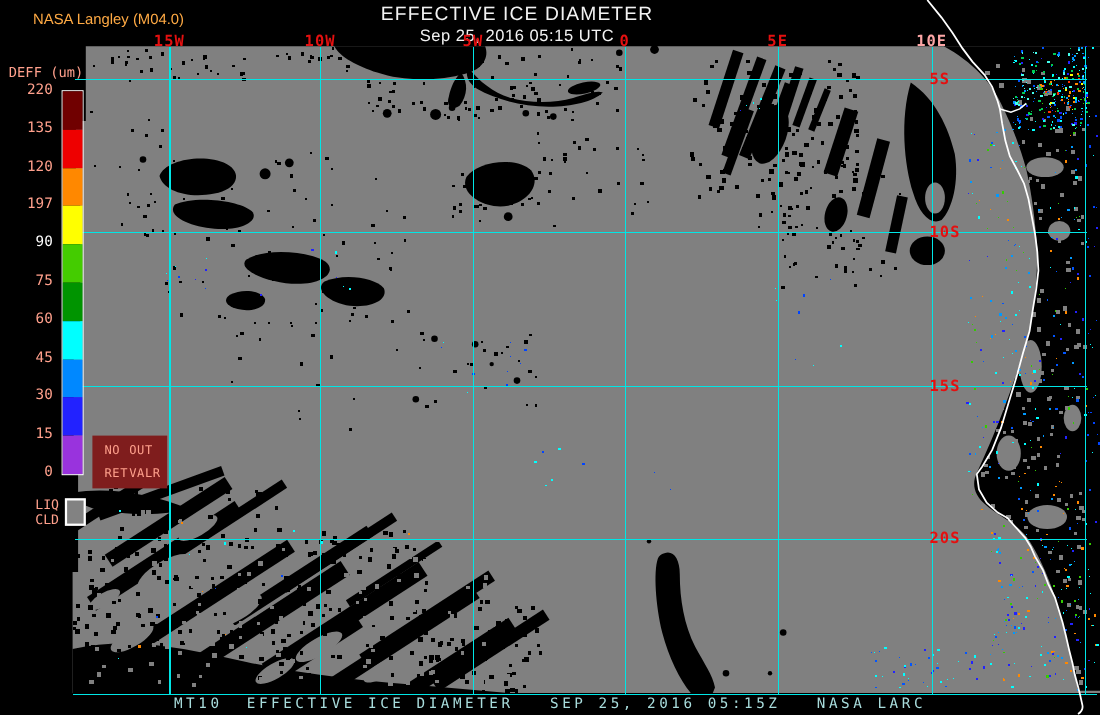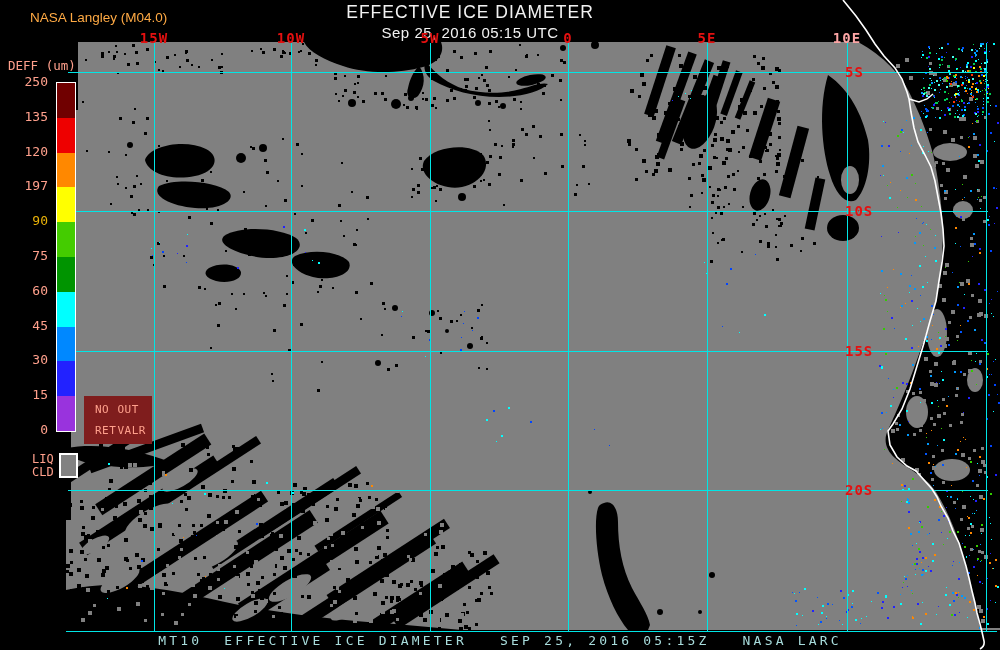--- a/index.html
+++ b/index.html
@@ -2184,25 +2184,25 @@
       <div class="seg" style="background: rgb(255, 136, 0);"></div>
       <div class="seg" style="background: rgb(255, 255, 0);"></div>
       <div class="seg" style="background: rgb(68, 204, 0);"></div>
       <div class="seg" style="background: rgb(0, 148, 0);"></div>
       <div class="seg" style="background: rgb(0, 255, 255);"></div>
       <div class="seg" style="background: rgb(0, 136, 255);"></div>
       <div class="seg" style="background: rgb(34, 34, 255);"></div>
       <div class="seg" style="background: rgb(153, 51, 221);"></div>
     </div>
   <div class="overlay cbar-ticks" id="cbar-ticks">
-      <div class="tick" style="top: -8px; color: rgb(255, 160, 140);">250</div>
+      <div class="tick" style="top: -8px; color: rgb(255, 160, 140);">220</div>
       <div class="tick" style="top: 26.8px; color: rgb(255, 160, 140);">135</div>
       <div class="tick" style="top: 61.6px; color: rgb(255, 160, 140);">120</div>
       <div class="tick" style="top: 96.4px; color: rgb(255, 160, 140);">197</div>
-      <div class="tick" style="top: 131.2px; color: #eab308;">90</div>
+      <div class="tick" style="top: 131.2px; color: #ffffff;">90</div>
       <div class="tick" style="top: 166px; color: rgb(255, 160, 140);">75</div>
       <div class="tick" style="top: 200.8px; color: rgb(255, 160, 140);">60</div>
       <div class="tick" style="top: 235.6px; color: rgb(255, 160, 140); padding-left: 25px;">45</div>
       <div class="tick" style="top: 270.4px; color: rgb(255, 160, 140);">30</div>
       <div class="tick" style="top: 305.2px; color: rgb(255, 160, 140);">15</div>
       <div class="tick" style="top: 340px; color: rgb(255, 160, 140);">0</div>
     </div>
 
   <div class="overlay flagbox" id="flagbox">
       <div style="color: rgb(255, 160, 140);">NO</div>

